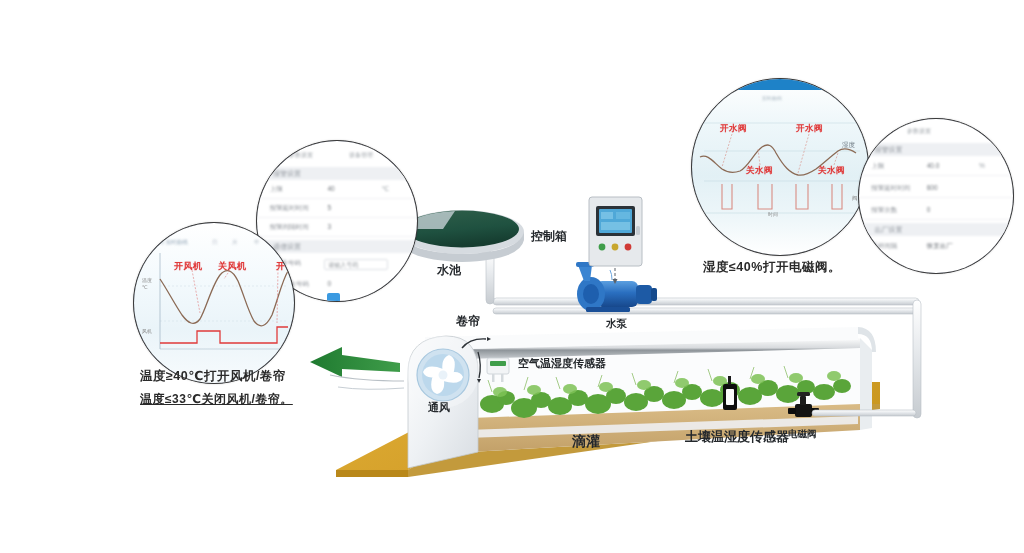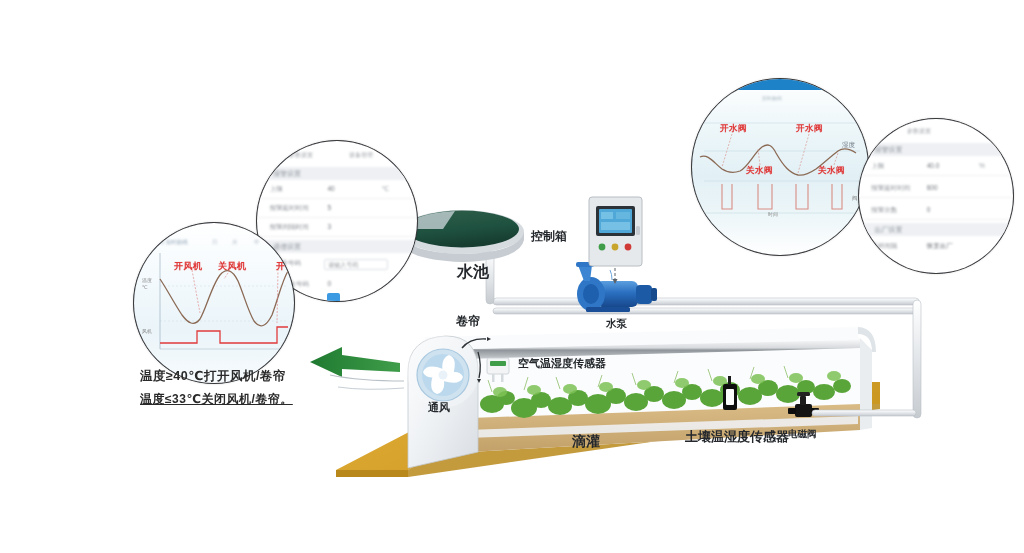--- a/index.html
+++ b/index.html
@@ -319,21 +319,21 @@
   <div class="glabel" style="left:428px;top:400px;font-size:11px;">通风</div>
 
   <div class="glabel" style="left:518px;top:356px;font-size:11px;">空气温湿度传感器</div>
 
   <div class="glabel" style="left:572px;top:433px;font-size:14px;">滴灌</div>
 
   <div class="glabel" style="left:685px;top:428px;font-size:13px;">土壤温湿度传感器</div>
 
   <div class="glabel" style="left:788px;top:428px;font-size:9.5px;">电磁阀</div>
 
-  <div class="glabel" style="left:437px;top:262px;font-size:16px;margin-left:20px;">水池</div>
+  <div class="glabel" style="left:437px;top:262px;font-size:12px;">水池</div>
 
   <div class="glabel" style="left:606px;top:317px;font-size:10.5px;">水泵</div>
 
   <div class="glabel" style="left:531px;top:228px;font-size:12px;">控制箱</div>
 
   <div class="circle" style="left:256px;top:140px;width:160px;height:160px;">
     <div class="panel">
       <div class="p-toolbar" style="top:10px;">
         <span class="p-tool-t" style="left:32px;top:0;">参数设置</span>
         <span class="p-tool-t" style="left:92px;top:0;">设备管理</span>
@@ -484,14 +484,15 @@
 
       <div class="p-head" style="top:104px;">出厂设置</div>
 
       <div class="p-row" style="top:120px;border:none;">
         <span class="p-k">采样间隔</span>
         <span class="p-v">恢复出厂</span>
       </div>
     </div>
   </div>
 
+  <div class="note" style="left:703px;top:259px;font-size:12.5px;letter-spacing:.5px;">湿度≤40%打开电磁阀。</div>
 
 </div>
 
 </body></html>

